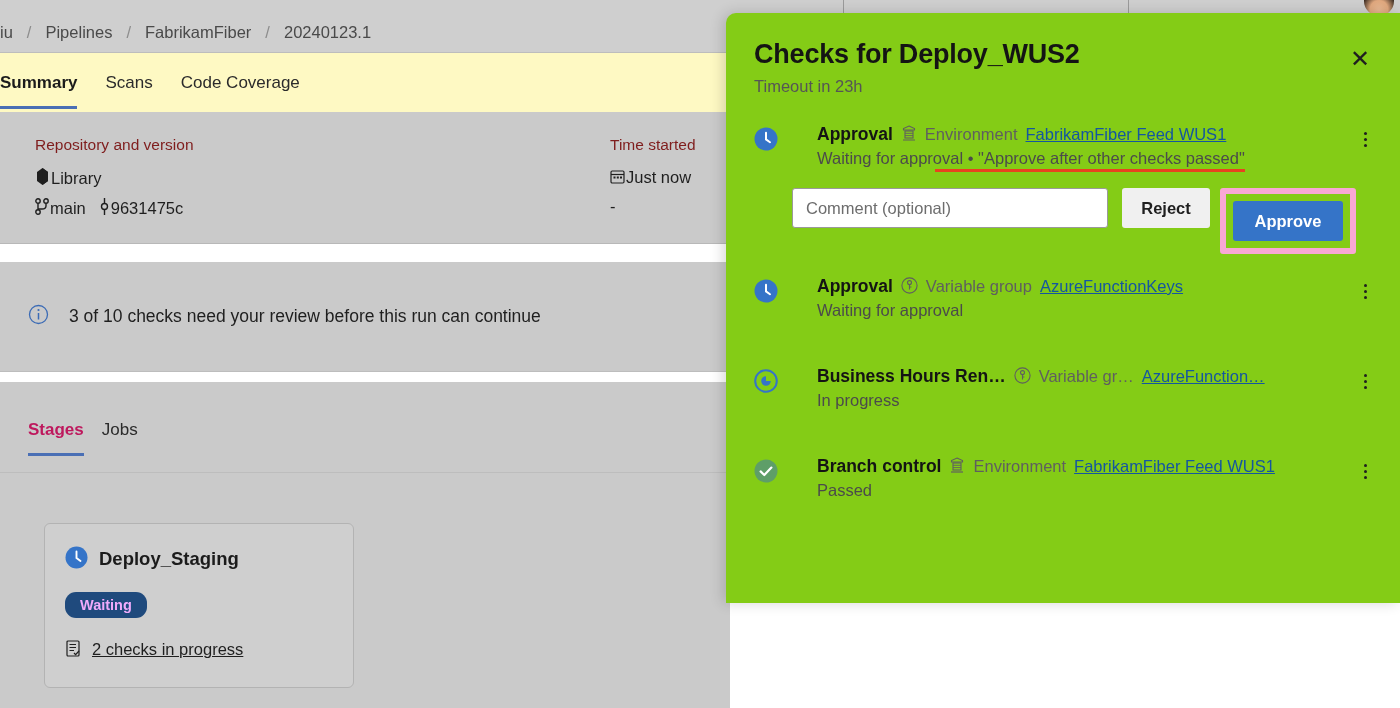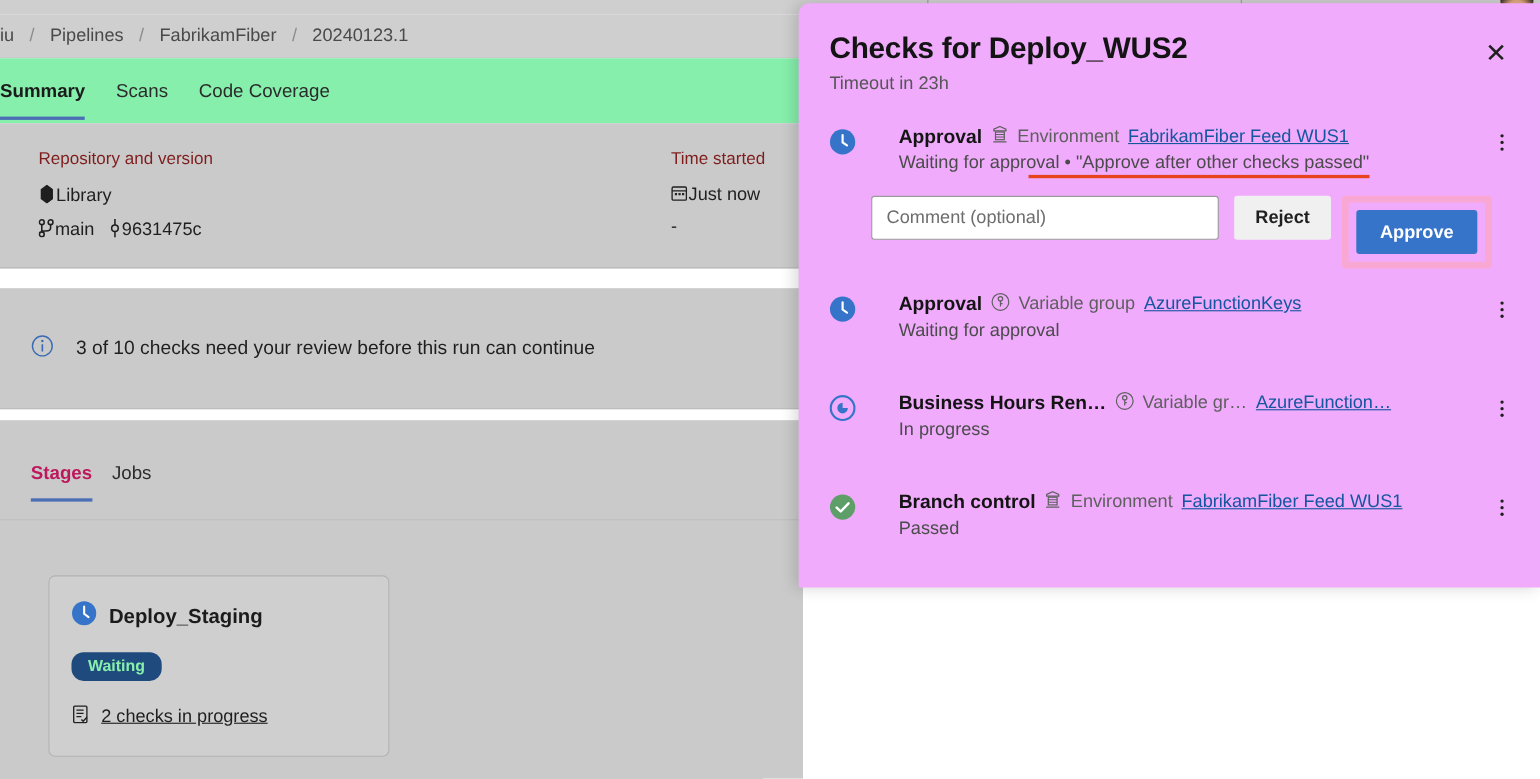--- a/index.html
+++ b/index.html
@@ -63,21 +63,21 @@
     position: absolute;
     left: 0; top: 52px; width: 1400px; height: 1px;
     background: #bdbdbd;
   }
 
   
   .tabs-row {
     position: absolute;
     left: 0; top: 53px;
     width: 1400px; height: 59px;
-    background: #86efac;
+    background: #fef9c3;
     display: flex;
     align-items: flex-start;
     padding-top: 20px;
     box-sizing: border-box;
   }
   .tab {
     position: relative;
     font-size: 17px;
     color: #2b2b2b;
     padding: 0 14px 16px 14px;
@@ -169,21 +169,21 @@
     border-radius: 6px;
     box-sizing: border-box;
     padding: 22px 20px;
   }
   .stage-card .title-row { display: flex; align-items: center; gap: 11px; }
   .stage-card .title { font-size: 18.5px; font-weight: bold; color: #1b1b1b; }
   .badge-waiting {
     display: inline-block;
     margin-top: 20px;
     background: #1f4a7d;
-    color: #86efac;
+    color: #f0abfc;
     font-size: 14.5px;
     font-weight: bold;
     padding: 5px 15px;
     border-radius: 11px;
   }
   .stage-card .checks-row {
     display: flex; align-items: center; gap: 11px;
     margin-top: 22px;
     font-size: 16.5px;
     color: #1f1f1f;
@@ -195,23 +195,23 @@
     position: absolute;
     left: 0; top: 0;
     width: 726px; height: 708px;
     background: rgba(120,120,120,0.0);
     pointer-events: none;
   }
 
   
   #checks-panel {
     position: absolute;
-    right: 0; top: 3px;
-    width: 674px; height: 531px;
-    background: #f0abfc;
+    right: 0; top: 13px;
+    width: 674px; height: 590px;
+    background: #84cc16;
     border-top-left-radius: 10px;
     box-shadow: -3px 0 14px rgba(0,0,0,0.16);
     box-sizing: border-box;
     overflow: hidden;
   }
   .panel-header { position: relative; padding: 26px 30px 0 28px; }
   .panel-title {
     font-size: 27px;
     font-weight: bold;
     color: #141414;

